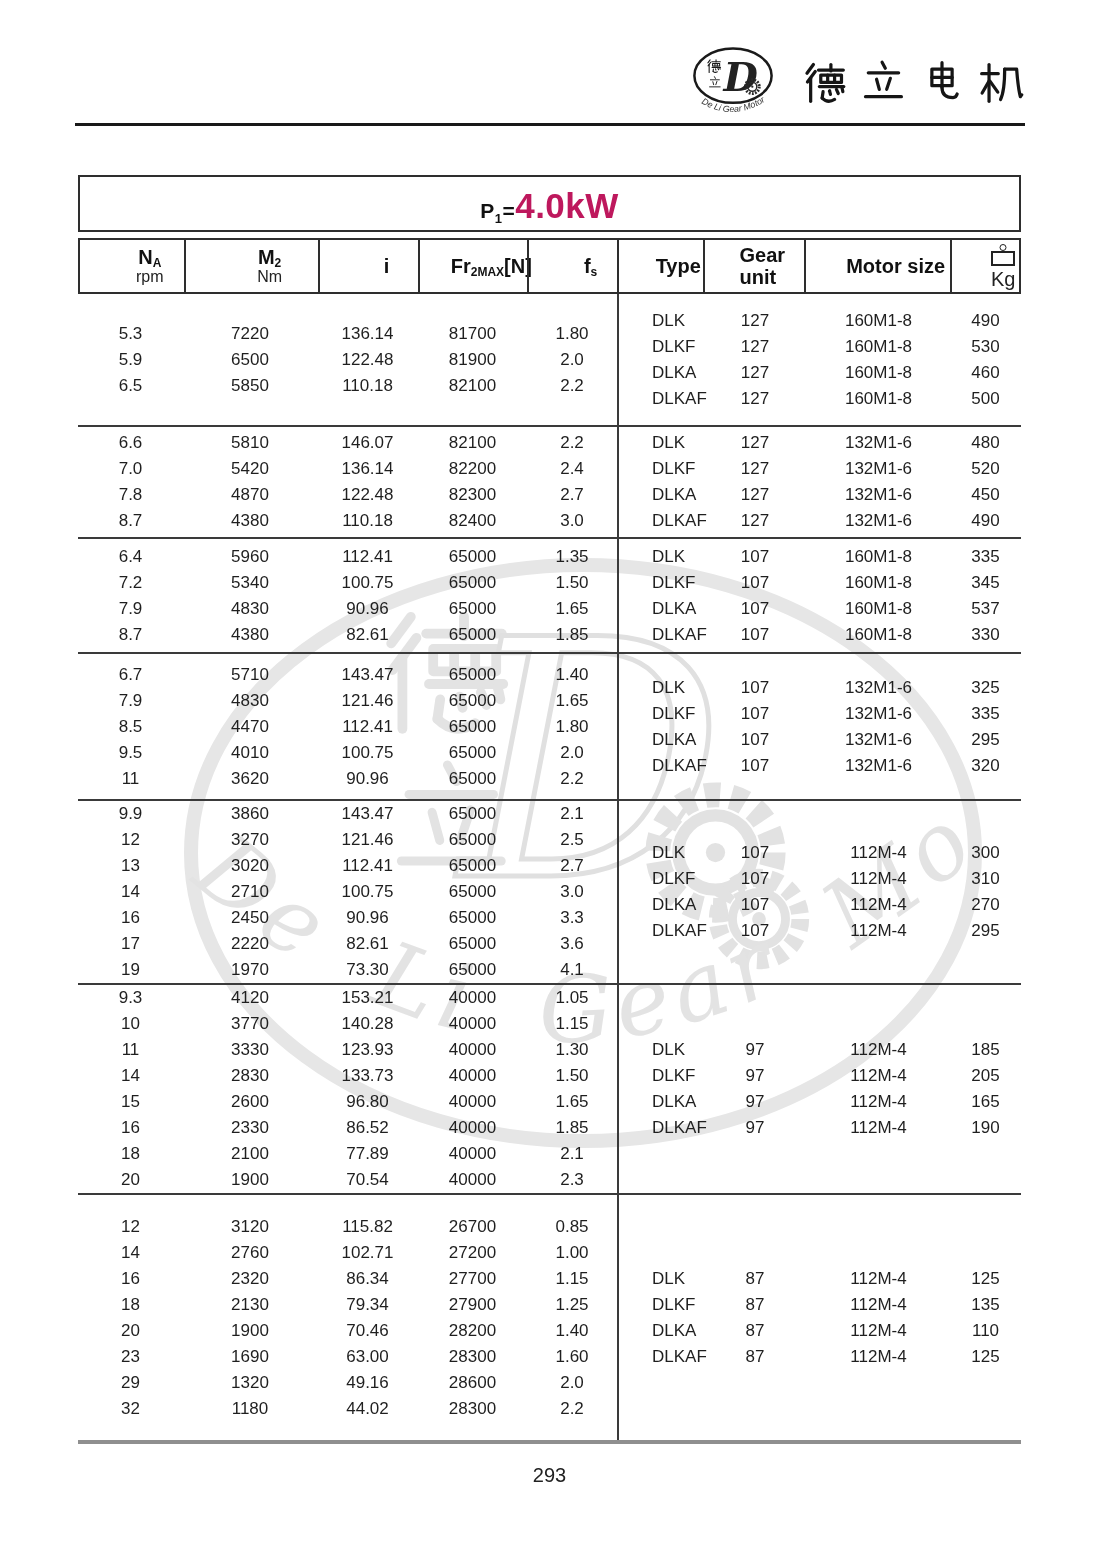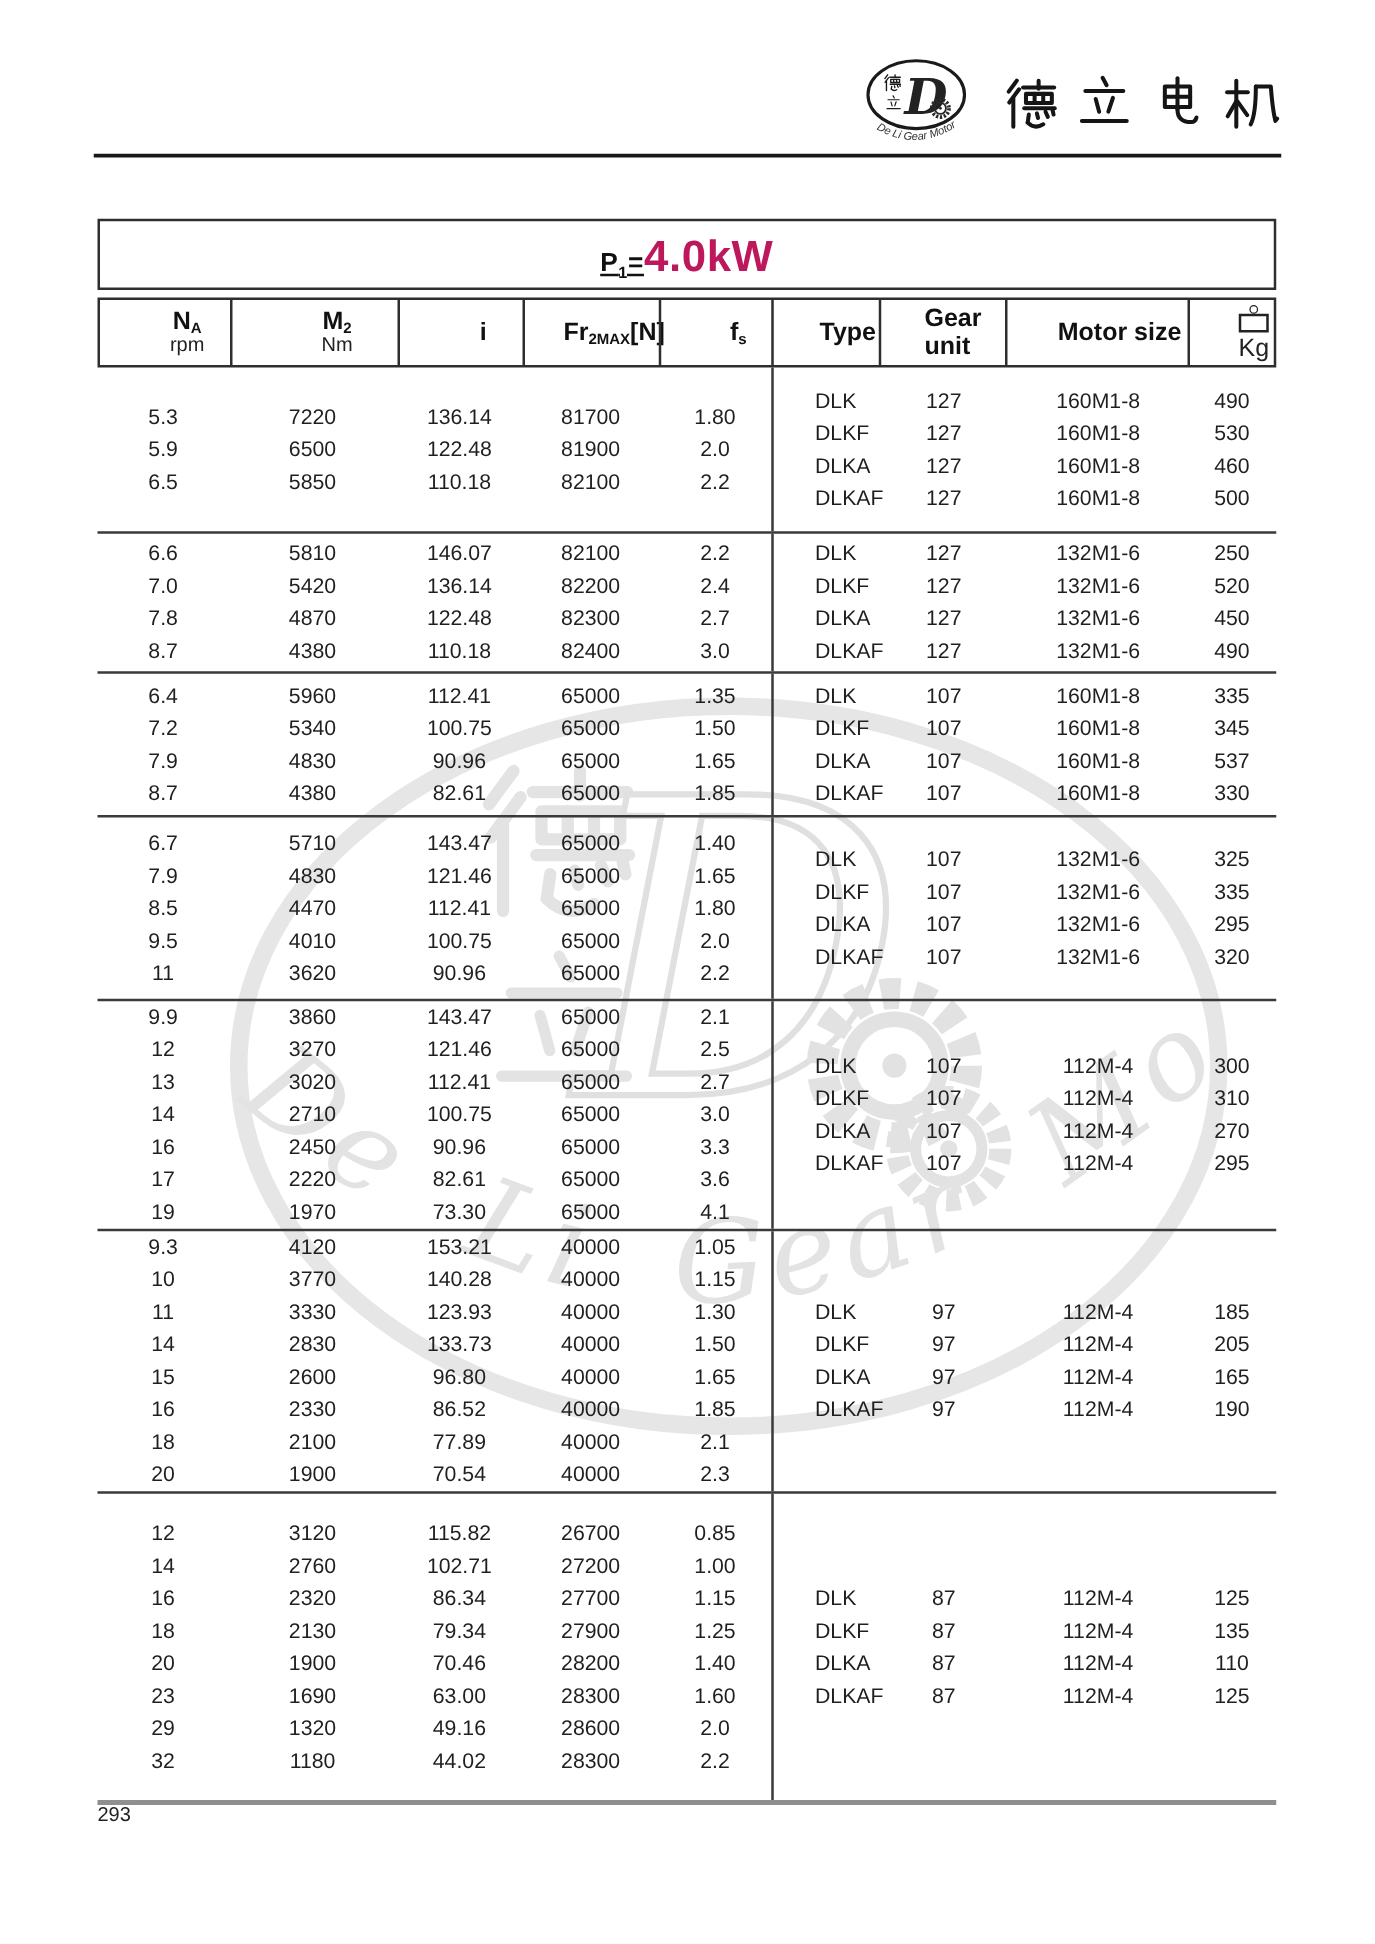--- a/index.html
+++ b/index.html
@@ -13,21 +13,21 @@
   .bchar { width:46px; height:46px; color:#151515; }
   .header-rule { position:absolute; top:123px; left:75px; width:950px; height:3px; background:#181818; z-index:3; }
 
   
   .watermark { position:absolute; left:88px; top:528px; width:915px; height:665px; z-index:1; pointer-events:none; }
 
   
   .content { position:absolute; top:175px; left:78px; width:943px; z-index:2; }
 
   .title-box { height:57px; border:2px solid #2e2e2e; display:flex; align-items:baseline; justify-content:center; padding-top:9px; margin-bottom:6px; background:transparent; }
-  .t-p { font-size:21px; font-weight:bold; color:#111; letter-spacing:0.5px;text-decoration:underline; }
+  .t-p { font-size:21px; font-weight:bold; color:#111; letter-spacing:0.5px; }
   .t-p sub { font-size:13px; }
   .t-val { font-size:35px; font-weight:bold; color:#be185d; letter-spacing:0.5px; }
 
   .header-row { display:flex; height:56px; border:2px solid #2e2e2e; }
   .hcell { display:flex; flex-direction:column; align-items:center; justify-content:center; border-left:2px solid #2e2e2e; line-height:1.1;padding-left:35px; }
   .hcell:first-child { border-left:none; }
   .hc0{width:105px}.hc1{width:134px}.hc2{width:101px}.hc3{width:109px}.hc4{width:90px}
   .hc5{width:86px}.hc6{width:102px}.hc7{width:147px}.hc8{width:69px}
   .h-main { font-size:20px; font-weight:bold; color:#111; }
   .hsub { font-size:12px; font-weight:bold; position:relative; bottom:-3px; }
@@ -49,21 +49,21 @@
   .block:nth-child(6){min-height:208px}
   .block:nth-child(7){min-height:247px}
   .block-left { width:539px; display:flex; flex-direction:column; justify-content:center; }
   .block-right { width:404px; border-left:2px solid #3a3a3a; display:flex; flex-direction:column; justify-content:center; }
   .trow { display:flex; height:26px; align-items:center; }
   .cell { font-size:17px; color:#1f1f1f; text-align:center; }
   .lcol0{width:105px}.lcol1{width:134px}.lcol2{width:101px}.lcol3{width:109px}.lcol4{width:90px}
   .rcol0{width:86px; text-align:left; padding-left:33px}
   .rcol1{width:100px}.rcol2{width:147px}.rcol3{width:67px}
 
-  .page-number { font-size:16px; color:#222; margin-top:0; }
+  .page-number { text-align:center; font-size:20px; color:#222; margin-top:20px; }
 </style>
 </head>
 <body>
 
 <svg width="0" height="0" style="position:absolute">
   <defs>
     <symbol id="char-de" viewBox="0 0 100 100">
       <g fill="none" stroke="currentColor" stroke-width="7" stroke-linecap="round" stroke-linejoin="round">
         <path d="M27 12 L13 31"></path>
           <path d="M31 27 L14 50"></path>
@@ -281,21 +281,21 @@
               <div class="cell lcol2">110.18</div>
               <div class="cell lcol3">82400</div>
               <div class="cell lcol4">3.0</div>
             </div>
           </div>
           <div class="block-right">
             <div class="trow">
               <div class="cell rcol0">DLK</div>
               <div class="cell rcol1">127</div>
               <div class="cell rcol2">132M1-6</div>
-              <div class="cell rcol3">250</div>
+              <div class="cell rcol3">480</div>
             </div>
             <div class="trow">
               <div class="cell rcol0">DLKF</div>
               <div class="cell rcol1">127</div>
               <div class="cell rcol2">132M1-6</div>
               <div class="cell rcol3">520</div>
             </div>
             <div class="trow">
               <div class="cell rcol0">DLKA</div>
               <div class="cell rcol1">127</div>

